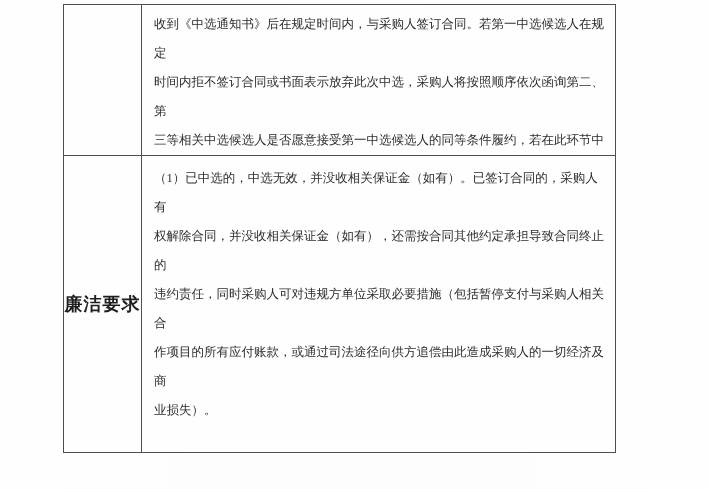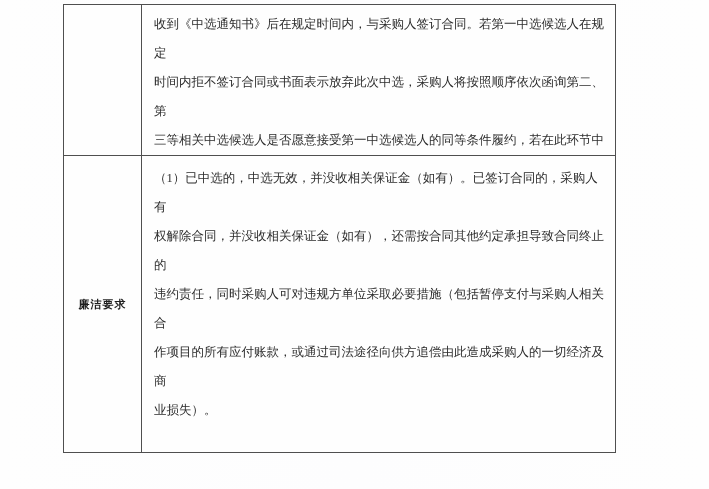--- a/index.html
+++ b/index.html
@@ -53,21 +53,21 @@
   .para {
     font-size: 12.5px;
     line-height: 29px;
     letter-spacing: 0px;
     white-space: pre-line;
     text-align: left;
     color: #2d2d2d;
   }
   .row-label {
     font-weight: bold;
-    font-size: 11px;
+    font-size: 18px;
     color: #1e1e1e;
     letter-spacing: 1px;
   }
 </style>
 </head>
 <body>
 
 <div class="page">
   <div class="doc-table">
 

